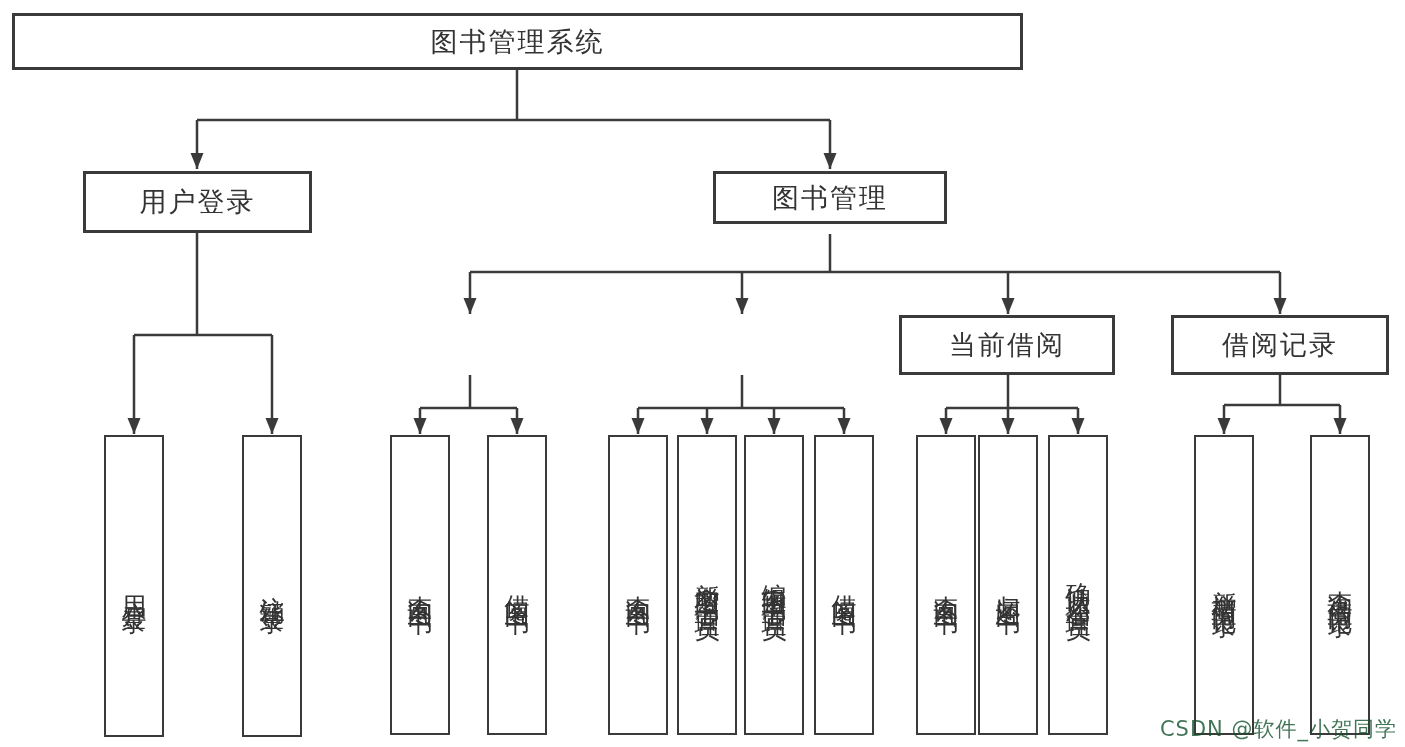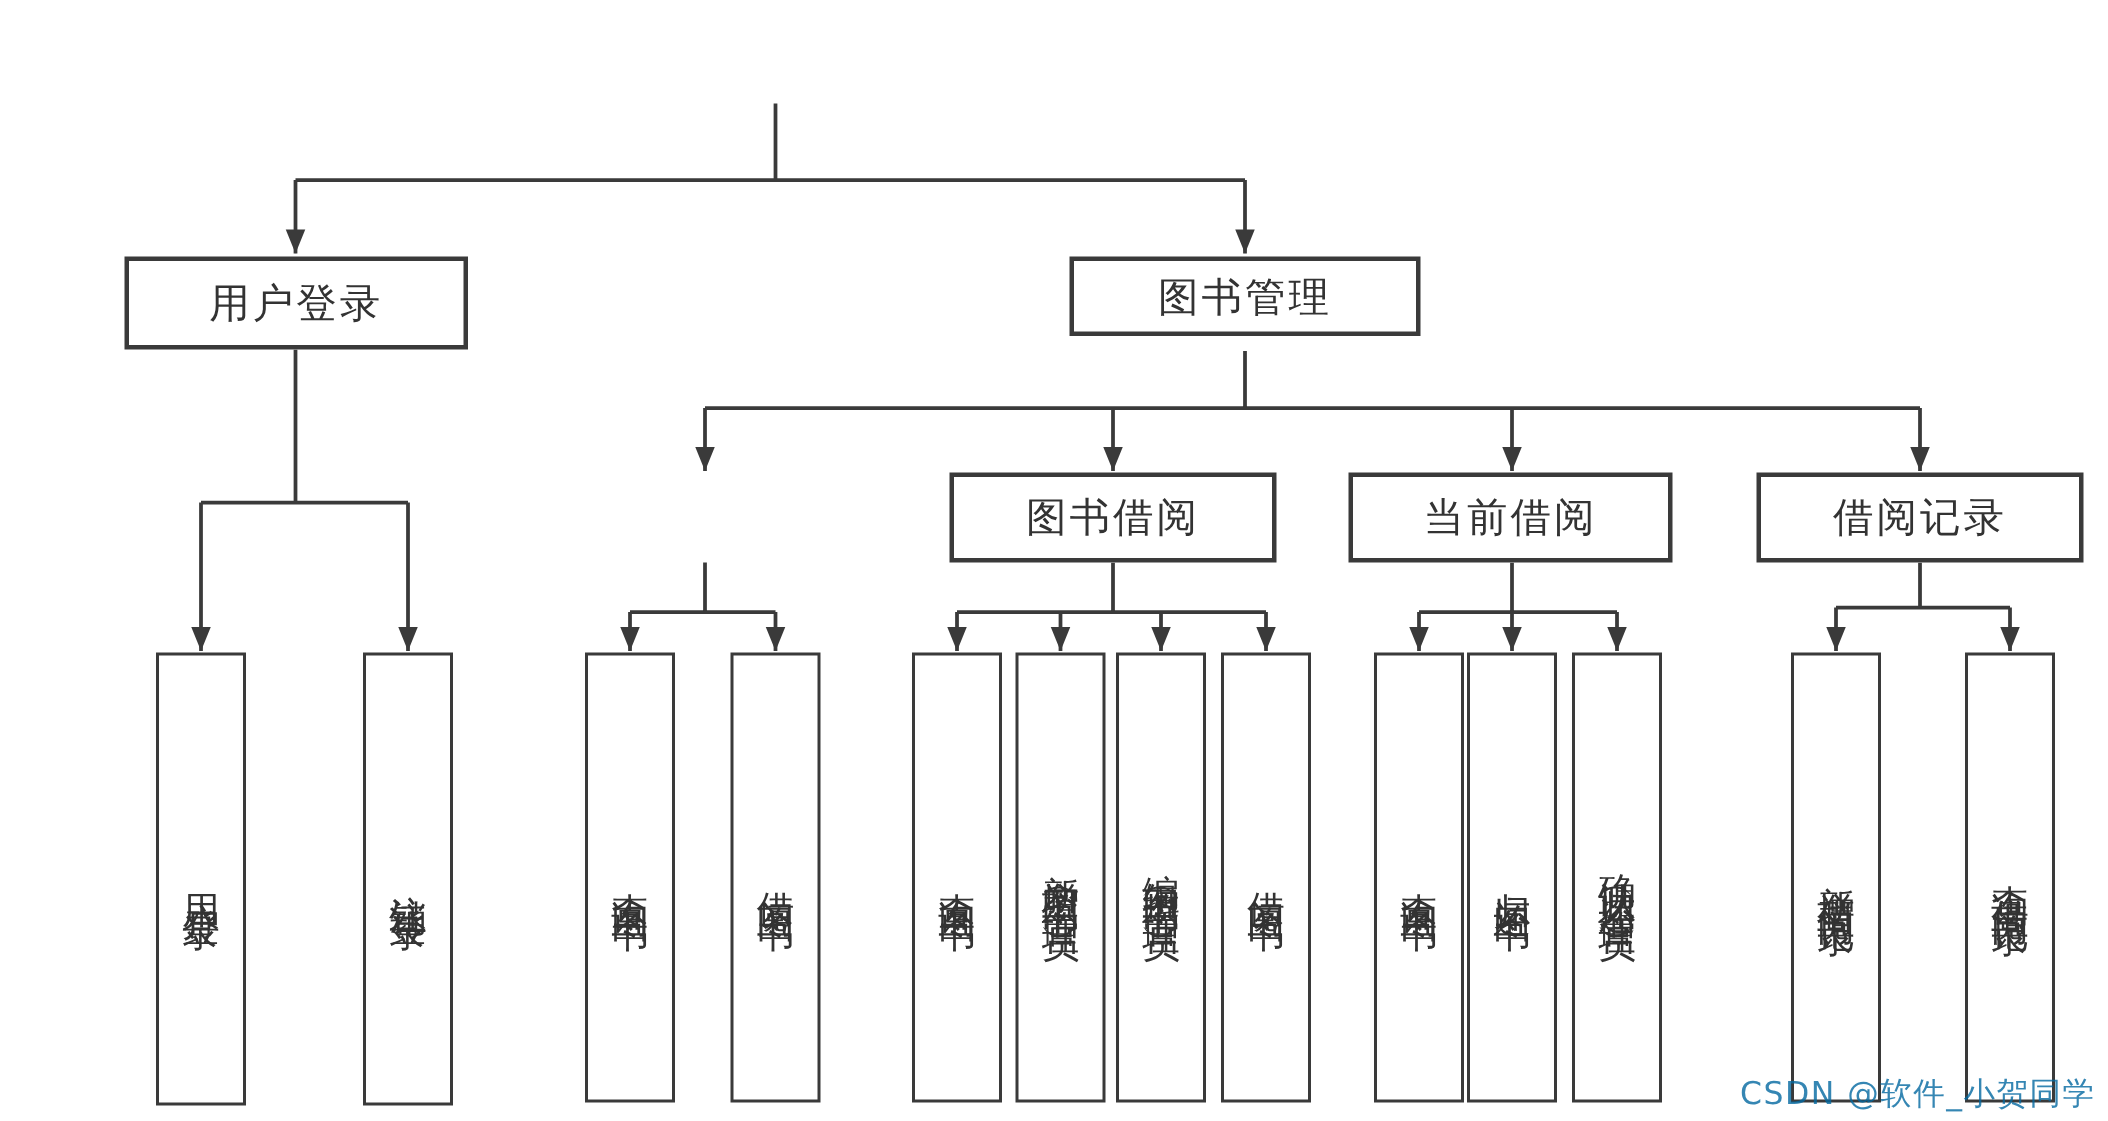--- a/index.html
+++ b/index.html
@@ -27,21 +27,21 @@
     font-size:25px;
     letter-spacing:5px;
     color:#333333;
     line-height:1;
     white-space:nowrap;
   }
   .watermark{
     position:absolute;
     right:8px;bottom:4px;
     font-size:21px;
-    color:#0369a1;
+    color:#14532d;
     opacity:0.8;
     letter-spacing:1px;
     z-index:5;
   }
 </style>
 </head>
 <body>
 
 <div class="canvas">
 
@@ -71,31 +71,31 @@
       <polygon points="767.5,418 780.5,418 774,434"></polygon>
       <polygon points="837.5,418 850.5,418 844,434"></polygon>
       <polygon points="939.5,418 952.5,418 946,434"></polygon>
       <polygon points="1001.5,418 1014.5,418 1008,434"></polygon>
       <polygon points="1071.5,418 1084.5,418 1078,434"></polygon>
       <polygon points="1217.5,418 1230.5,418 1224,434"></polygon>
       <polygon points="1333.5,418 1346.5,418 1340,434"></polygon>
     </g>
   </svg>
 
+  <div class="box hbox" style="left:12px;top:13px;width:1011px;height:57px">
+    <span>图书管理系统</span>
+  </div>
 
   <div class="box hbox" style="left:83px;top:171px;width:229px;height:62px">
     <span>用户登录</span>
   </div>
   <div class="box hbox" style="left:713px;top:171px;width:234px;height:53px">
     <span>图书管理</span>
   </div>
 
-  <div class="box hbox" style="left:633px;top:315px;width:218px;height:60px">
-    <span>图书借阅</span>
-  </div>
   <div class="box hbox" style="left:899px;top:315px;width:216px;height:60px">
     <span>当前借阅</span>
   </div>
   <div class="box hbox" style="left:1171px;top:315px;width:218px;height:60px">
     <span>借阅记录</span>
   </div>
 
   <div class="box vbox" style="left:104px;top:435px;width:60px;height:302px">
     <span>用户登录</span>
   </div>

